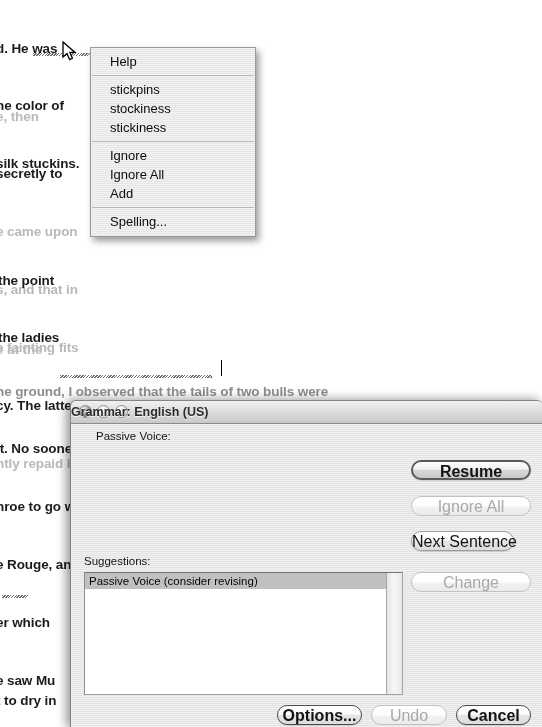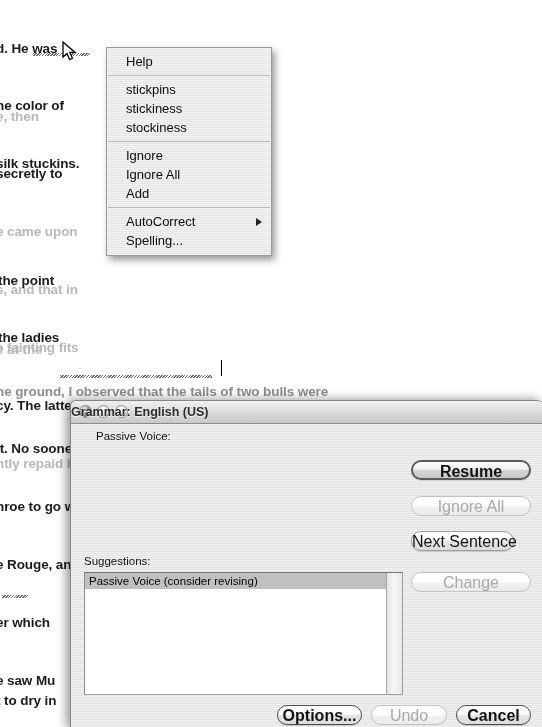--- a/index.html
+++ b/index.html
@@ -41,21 +41,20 @@
   #ctx-menu{
     position:absolute;left:90px;top:47px;width:164px;
     background:#ececec;
     background-image:repeating-linear-gradient(to bottom,
         #f2f2f2 0px,#f2f2f2 1px,#e6e6e6 1px,#e6e6e6 2px);
     border:1px solid #9a9a9a;
     border-radius:0px;
     box-shadow:3px 4px 7px rgba(0,0,0,.40);
     padding:4px 0 5px 0;
     z-index:30;
-    margin-left:16px;
   }
   .mi{
     height:19px;line-height:19px;
     padding:0 10px 0 19px;
     font-size:13px;
     color:#0b0b0b;
     white-space:nowrap;
     position:relative;
     cursor:default;
   }
@@ -258,35 +257,31 @@
     
     
   </div>
 </div>
 
 <div id="ctx-menu">
   <div class="mi">Help</div>
   <div class="msep"></div>
 
   <div class="mi">stickpins</div>
+  <div class="mi">stockiness</div>
   <div class="mi">stickiness</div>
-  <div class="mi">stockiness</div>
 
   <div class="msep"></div>
 
   <div class="mi">Ignore</div>
   <div class="mi">Ignore All</div>
   <div class="mi">Add</div>
 
   <div class="msep"></div>
 
-  <div class="mi">
-    <span>AutoCorrect</span>
-    <span class="submenu-arrow"></span>
-  </div>
   <div class="mi">Spelling...</div>
 </div>
 
 <div id="cursor">
   <svg width="16" height="22" viewBox="0 0 16 22">
     <polygon points="1,1 1,16 5,12.5 7.6,18.6 10.4,17.3 7.9,11.4 13,11.4" fill="#ffffff" stroke="#000000" stroke-width="1.3" stroke-linejoin="miter"></polygon>
   </svg>
 </div>
 
 <div id="dialog">

